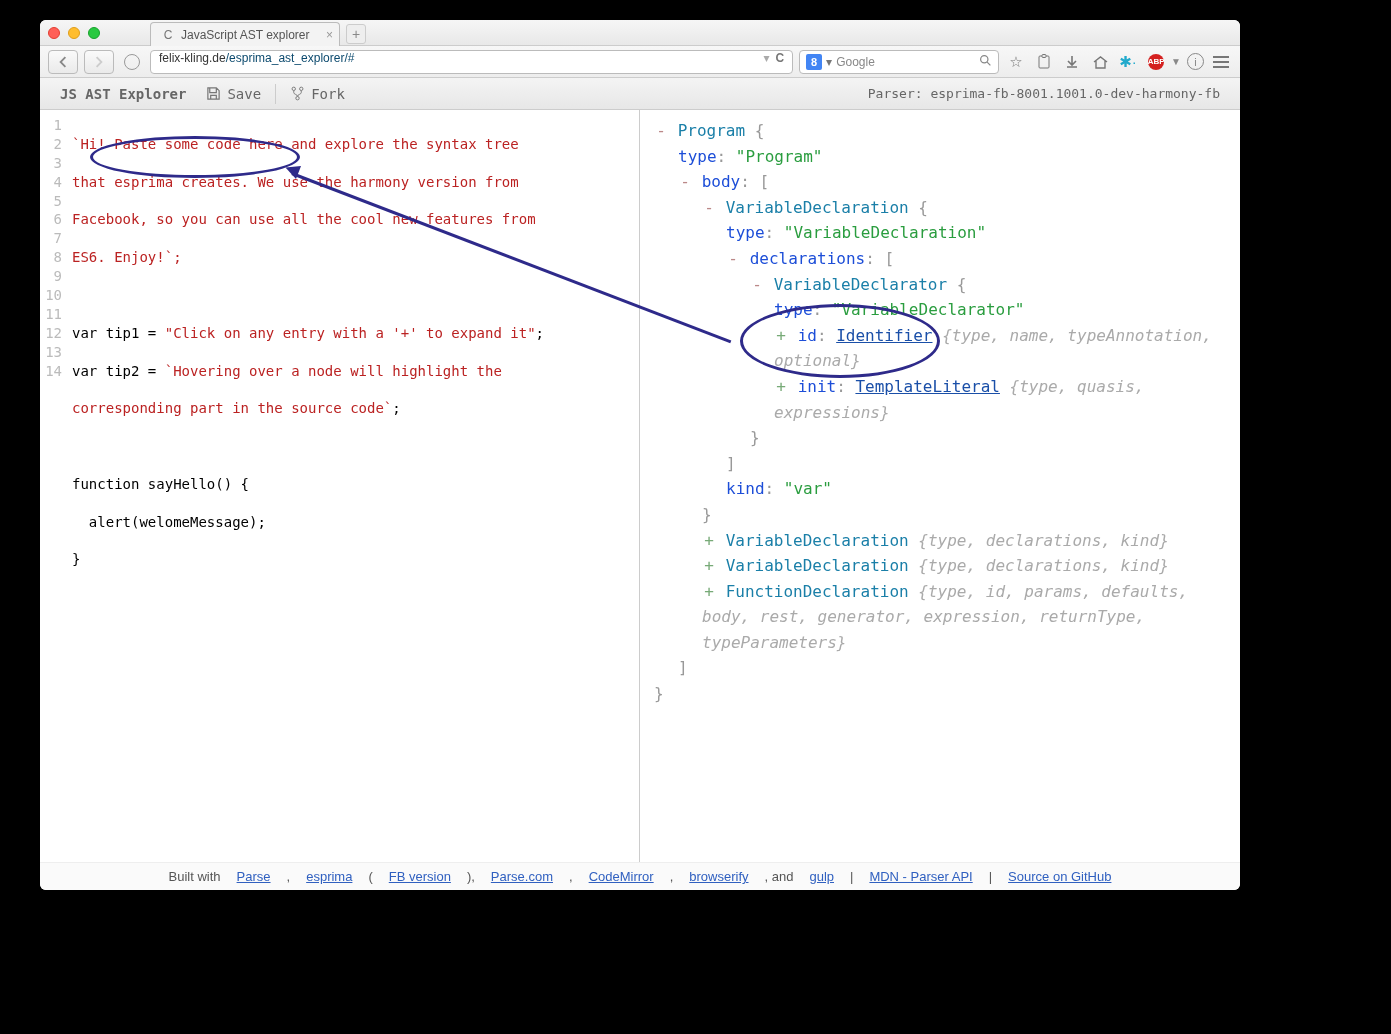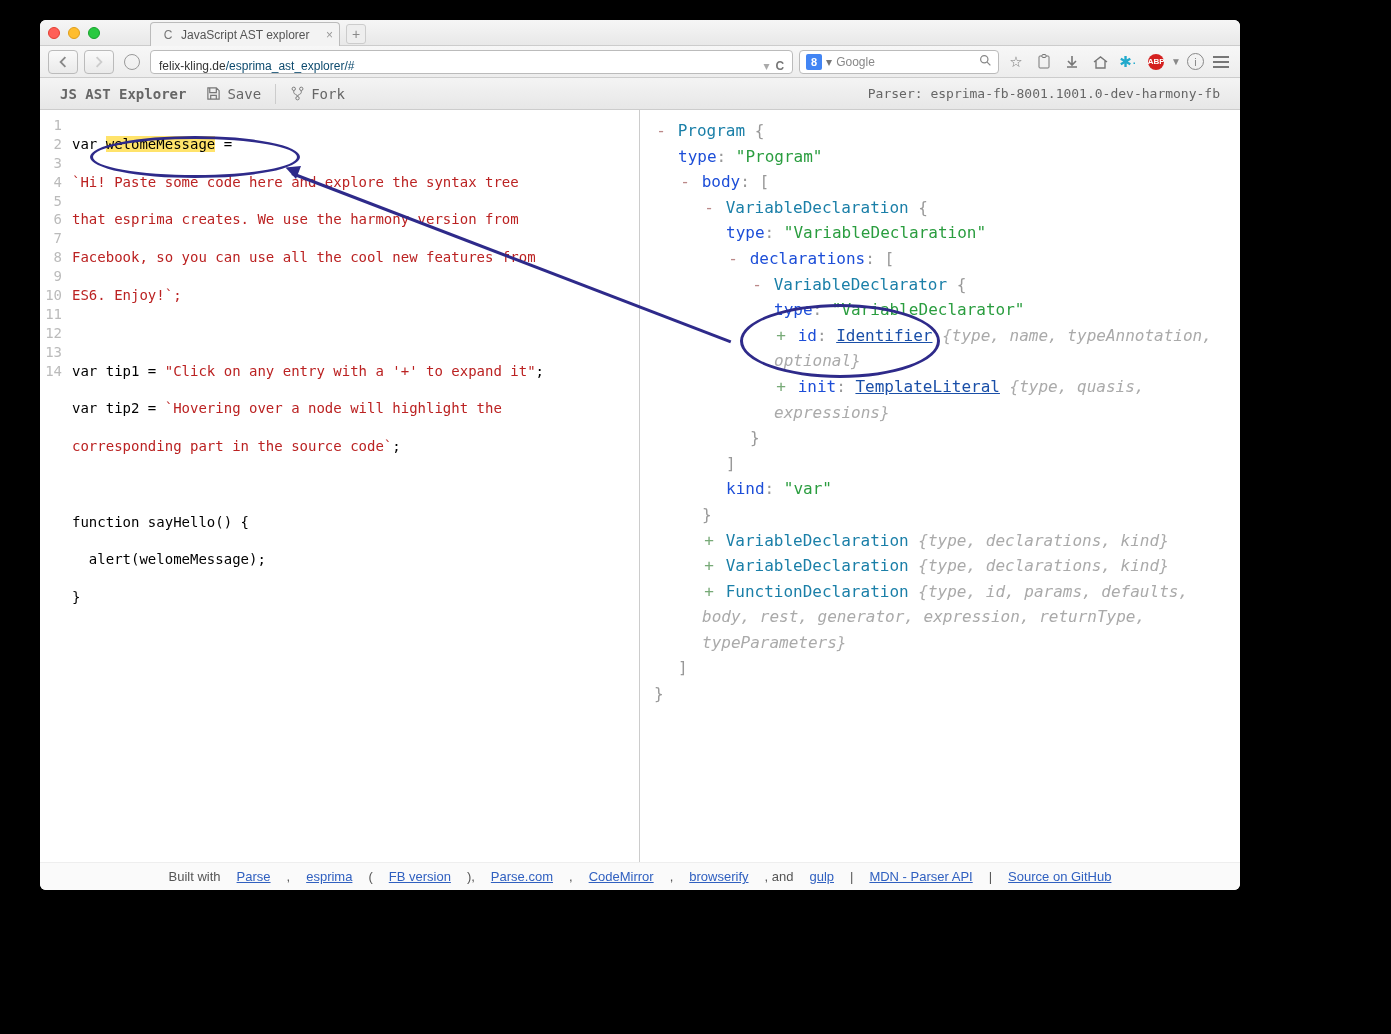--- a/index.html
+++ b/index.html
@@ -65,21 +65,21 @@
     padding:0 8px; gap:6px;
   }
   .nav-btn {
     width:30px;height:24px;border:1px solid #bbb;border-radius:4px;
     background:linear-gradient(#fafafa,#eaeaea);
     display:flex;align-items:center;justify-content:center;color:#888;
   }
   .globe { width:16px;height:16px;border:1px solid #999;border-radius:50%;margin:0 4px;}
   .urlbar {
     flex:1;height:24px;border:1px solid #bbb;border-radius:4px;background:#fff;
-    display:flex;align-items:flex-end;padding:0 8px;font-size:12px;color:#333;
+    display:flex;align-items:flex-start;padding:0 8px;font-size:12px;color:#333;
   }
   .urlbar .path { color:#0c4a6e;}
   .refresh-area { margin-left:auto; display:flex; align-items:center; gap:6px; }
   .searchbar {
     width:200px;height:24px;border:1px solid #bbb;border-radius:4px;background:#fff;
     display:flex;align-items:center;padding:0 6px;font-size:12px;color:#888;
   }
   .g-badge { width:16px;height:16px;background:#4285f4;color:#fff;border-radius:2px;font-size:11px;display:flex;align-items:center;justify-content:center;margin-right:4px;font-weight:bold;}
   .search-mag { margin-left:auto; color:#777;}
   .tb-icon { width:22px;height:22px;display:flex;align-items:center;justify-content:center;color:#777;font-size:15px;}
@@ -295,21 +295,20 @@
           <div>7</div>
           <div>8</div>
           <div>9</div>
           <div>10</div>
           <div>11</div>
           <div>12</div>
           <div>13</div>
           <div>14</div>
       </div>
       <div class="codelines">
-<div><span class="kw">var </span><span class="hl">welomeMessage</span><span class="kw"> =</span></div>
 <div><span class="tmpl">`Hi! Paste some code here and explore the syntax tree</span></div>
 <div><span class="tmpl">that esprima creates. We use the harmony version from</span></div>
 <div><span class="tmpl">Facebook, so you can use all the cool new features from</span></div>
 <div><span class="tmpl">ES6. Enjoy!`;</span></div>
 <div>&nbsp;</div>
 <div><span class="kw">var tip1 = </span><span class="str">"Click on any entry with a '+' to expand it"</span><span>;</span></div>
 <div><span class="kw">var tip2 = </span><span class="tmpl">`Hovering over a node will highlight the</span></div>
 <div><span class="tmpl">corresponding part in the source code`</span><span>;</span></div>
 <div>&nbsp;</div>
 <div><span class="fn">function sayHello() {</span></div>

